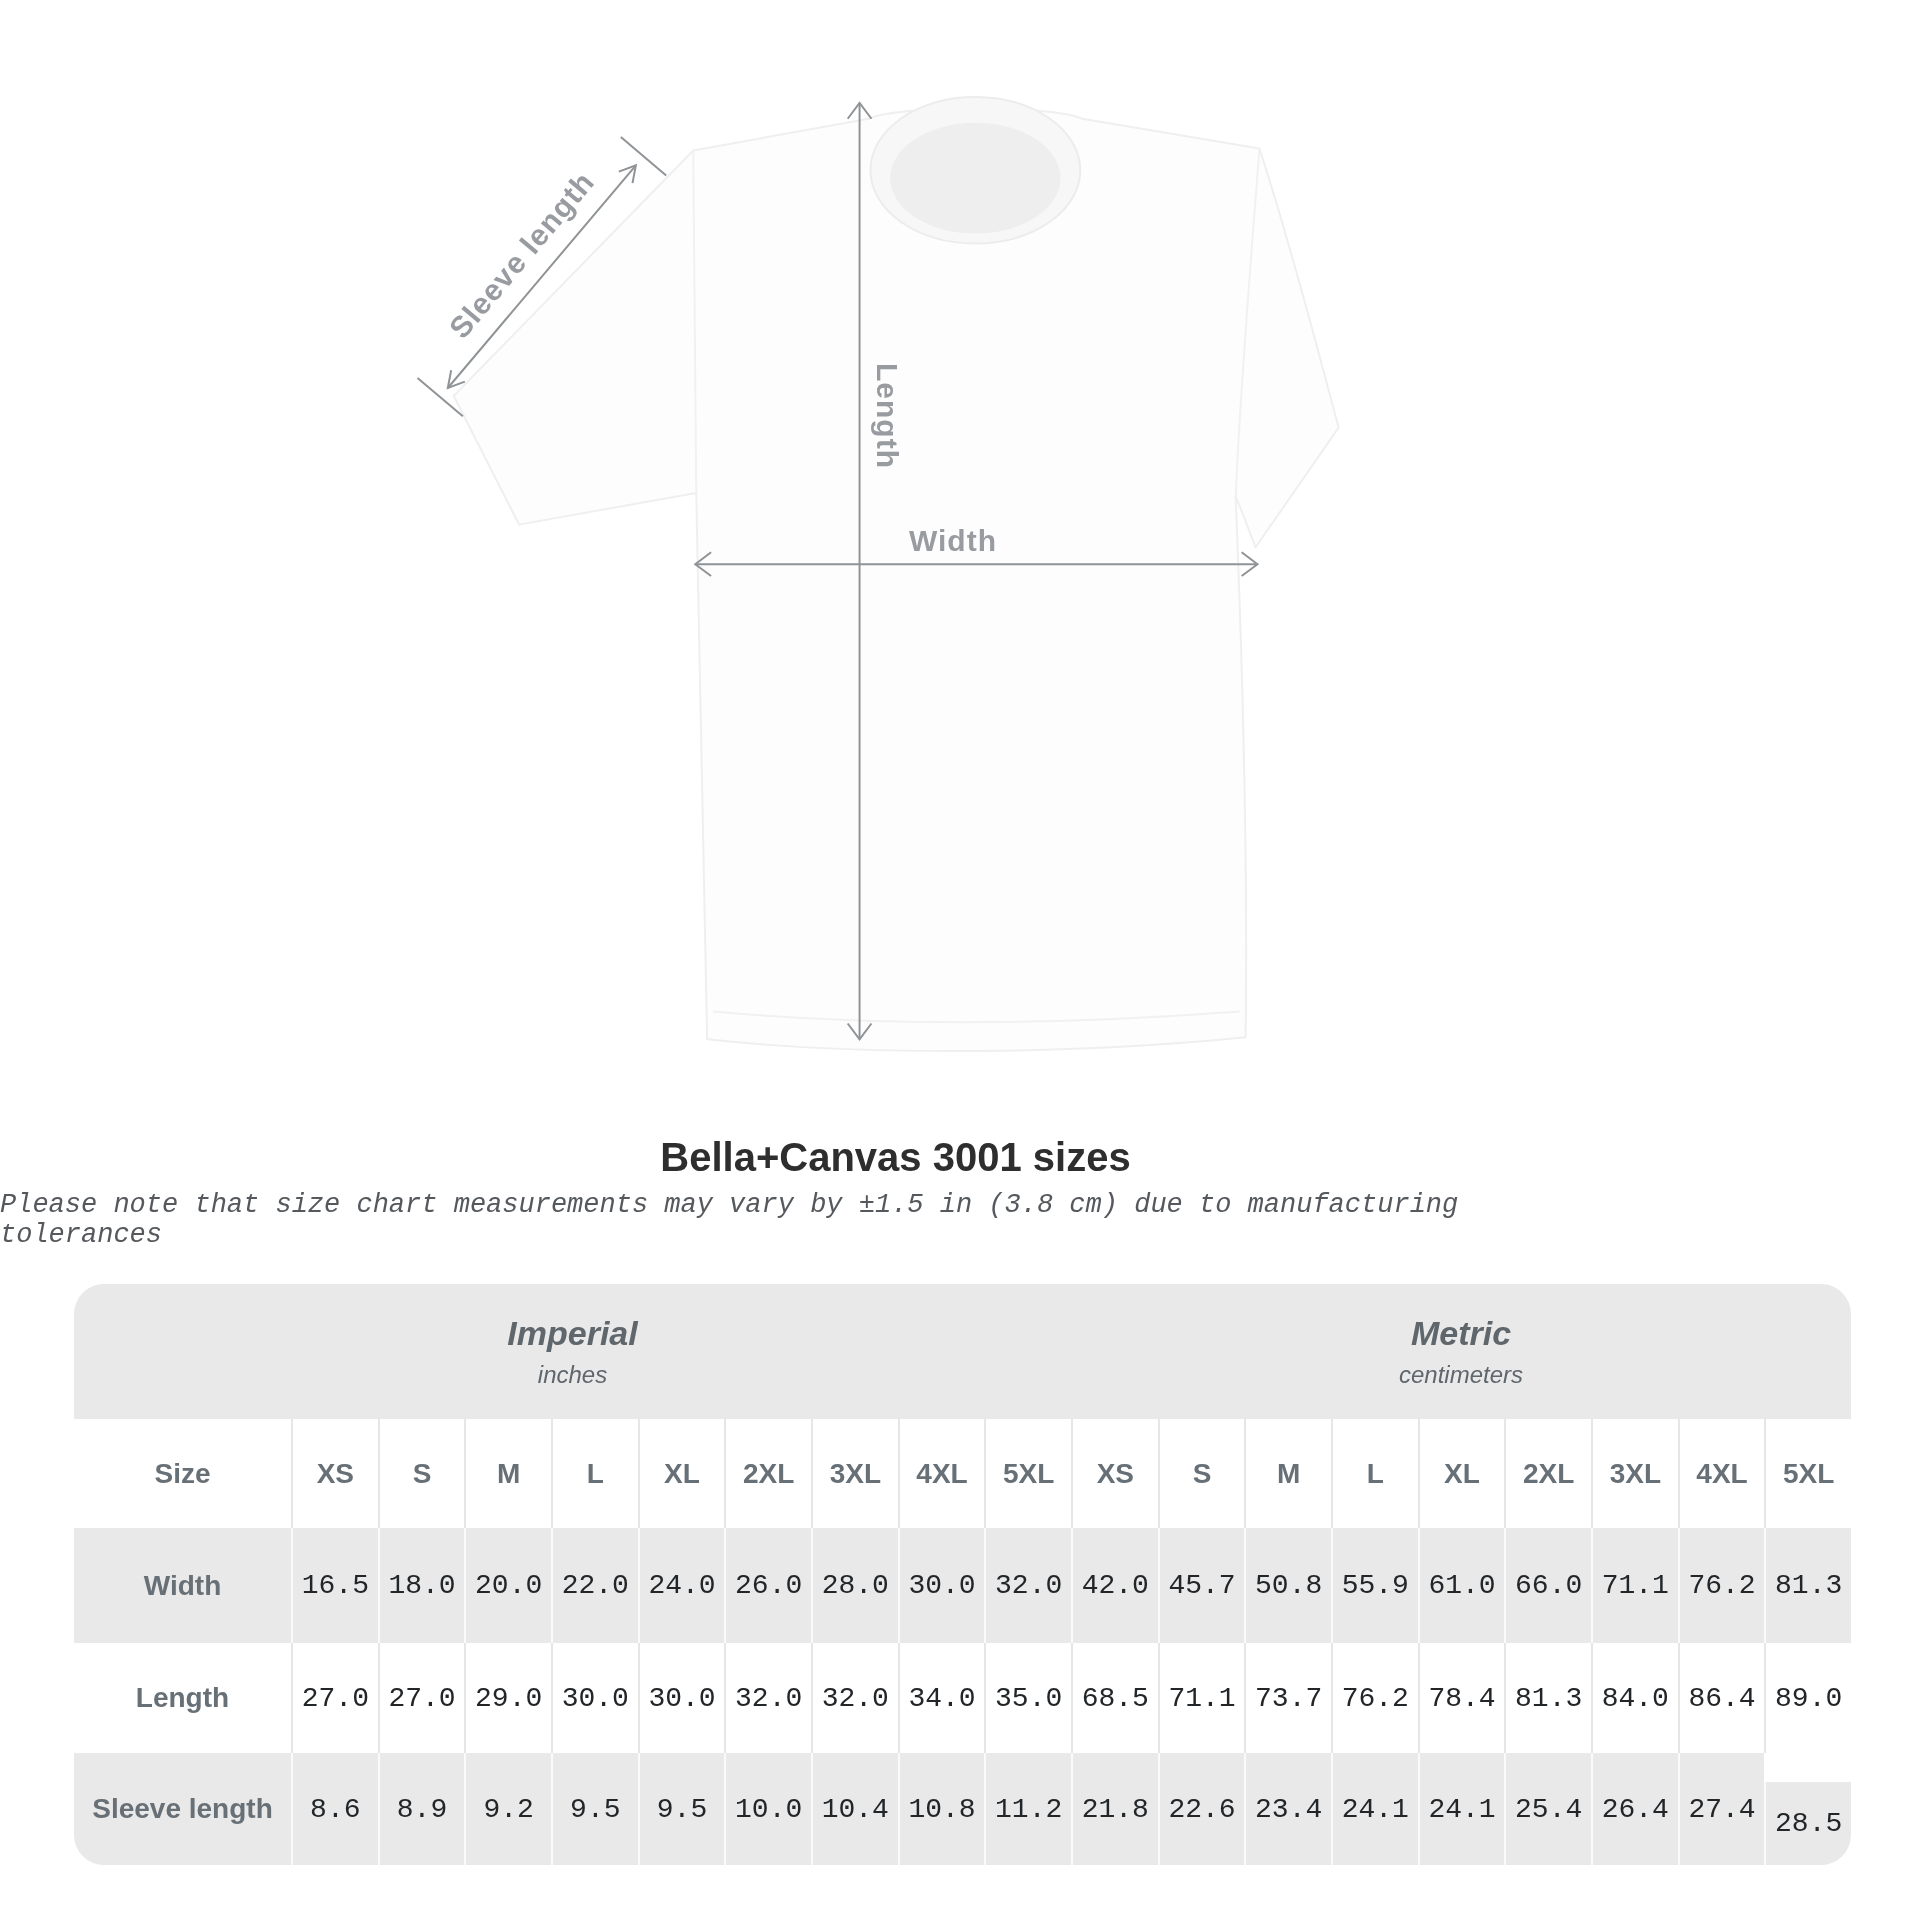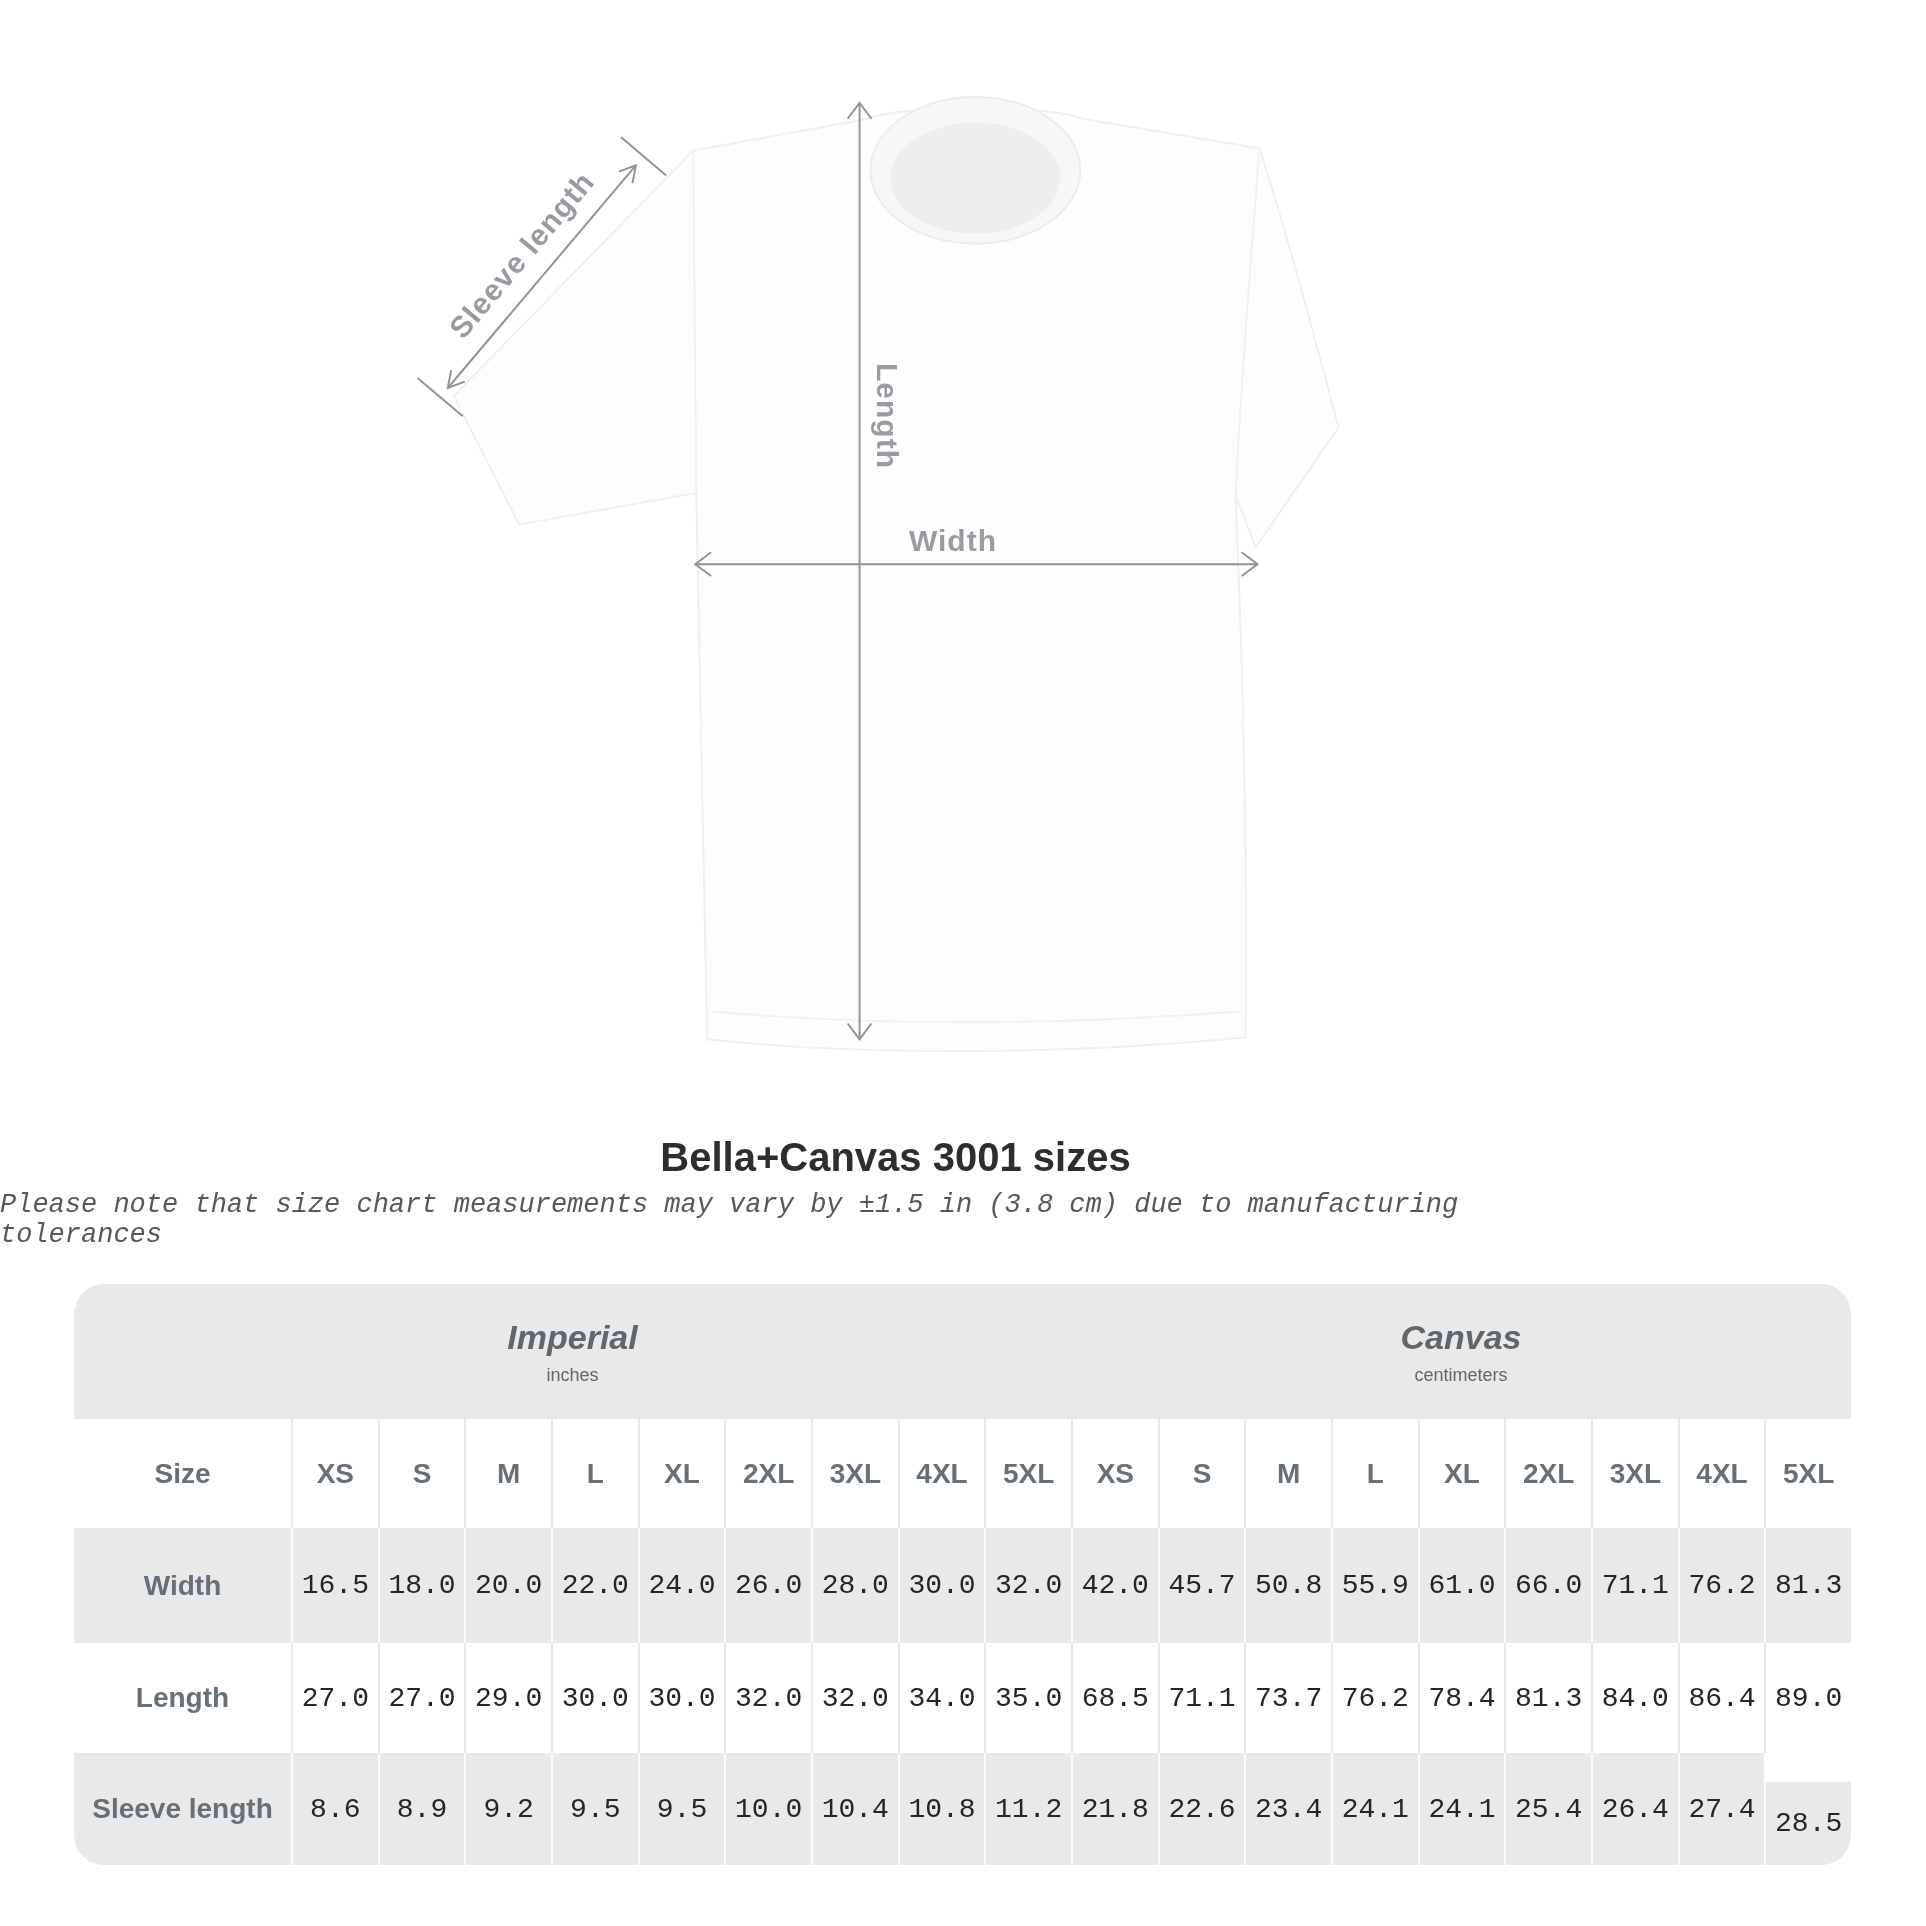--- a/index.html
+++ b/index.html
@@ -25,21 +25,21 @@
   .sc-table { position:absolute; left:74px; top:1284px; width:1777px;
               display:grid; grid-template-columns:217px repeat(18, 1fr);
               grid-template-rows:135px 109px 115px 110px 112px; }
   .trow { display:contents; }
   .cell { display:flex; align-items:center; justify-content:center; min-width:0; }
 
   .band { background:var(--band,#e9e9e9); flex-direction:column; gap:8px; }
   .band-imperial { grid-column:1 / span 10; border-top-left-radius:30px; }
   .band-metric   { grid-column:11 / span 9; border-top-right-radius:30px; }
   .gl { font-size:34px; font-weight:bold; font-style:italic; color:var(--head-text,#5f666c); }
-  .gs { font-size:18px; color:var(--head-text,#5f666c); }
+  .gs { font-size:24px; font-style:italic; color:var(--head-text,#5f666c); }
 
   .rlabel { font-size:28px; font-weight:bold; color:var(--label-text,#687077); }
   .head   { font-size:28px; font-weight:bold; color:var(--label-text,#687077); }
   .val    { font-size:28px; color:var(--value-text,#232629);font-family:Liberation Mono, monospace; }
 
   .t-white .cell { background:#ffffff; }
   .t-white .cell + .cell { border-left:2px solid #e6e6e6; }
   .t-gray .cell { background:var(--band,#e9e9e9); }
   .t-gray .cell + .cell { border-left:2px solid #fafafa; }
   .t-band .cell + .cell { border-left:none; }
@@ -103,21 +103,21 @@
   <div class="subtitle">Please note that size chart measurements may vary by ±1.5 in (3.8 cm) due to manufacturing tolerances</div>
 
   <div class="sc-table">
 
     <div class="trow t-band">
       <div class="cell band band-imperial">
         <div class="gl">Imperial</div>
         <div class="gs">inches</div>
       </div>
       <div class="cell band band-metric">
-        <div class="gl">Canvas</div>
+        <div class="gl">Metric</div>
         <div class="gs">centimeters</div>
       </div>
     </div>
 
     <div class="trow t-white" id="row-sizes">
       <div class="cell rlabel">Size</div>
       
     <div class="cell head">XS</div><div class="cell head">S</div><div class="cell head">M</div><div class="cell head">L</div><div class="cell head">XL</div><div class="cell head">2XL</div><div class="cell head">3XL</div><div class="cell head">4XL</div><div class="cell head">5XL</div><div class="cell head">XS</div><div class="cell head">S</div><div class="cell head">M</div><div class="cell head">L</div><div class="cell head">XL</div><div class="cell head">2XL</div><div class="cell head">3XL</div><div class="cell head">4XL</div><div class="cell head">5XL</div></div>
 
     <div class="trow t-gray" id="row-0">

